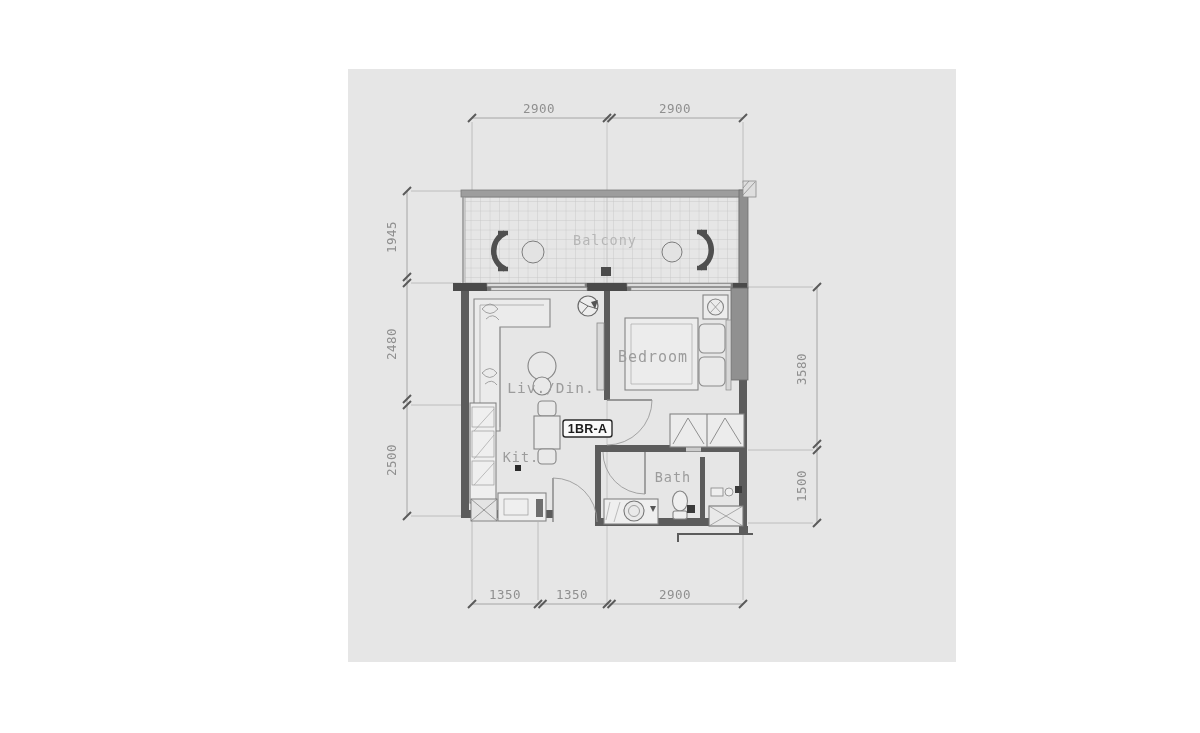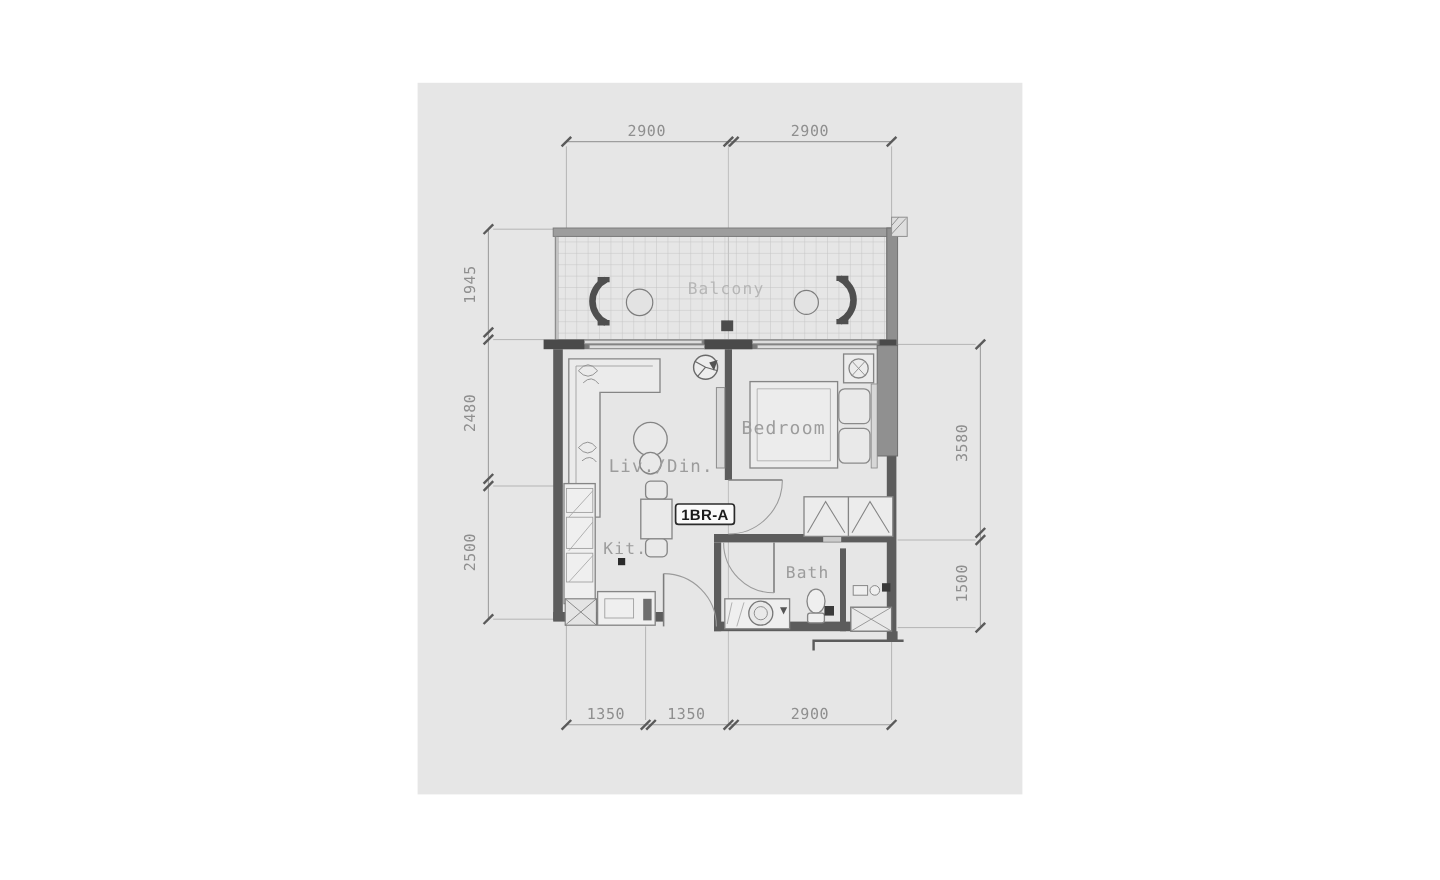--- a/index.html
+++ b/index.html
@@ -1,17 +1,17 @@
 <!DOCTYPE html>
 <html><head>
 <meta charset="utf-8">
 <style>
   html,body{margin:0;padding:0;background:#ffffff;width:1200px;height:733px;overflow:hidden;}
   .stage{position:relative;width:1200px;height:733px;background:#ffffff;font-family:"DejaVu Sans","Liberation Sans",sans-serif;}
-  .panel{position:absolute;left:348px;top:69px;width:504px;height:593px;background:#e6e6e6;}
+  .panel{position:absolute;left:348px;top:69px;width:608px;height:593px;background:#e6e6e6;}
   svg text{user-select:none;}
   .dimtxt{font-family:"DejaVu Sans Mono",monospace;font-size:12.5px;letter-spacing:.5px;}
   .roomtxt{font-family:"DejaVu Sans Mono",monospace;letter-spacing:1px;}
   .badgetxt{font-family:"Liberation Sans",sans-serif;font-weight:bold;font-size:12.5px;letter-spacing:.3px;}
 </style>
 </head>
 <body>
 
 <div class="stage">
   <div class="panel">

